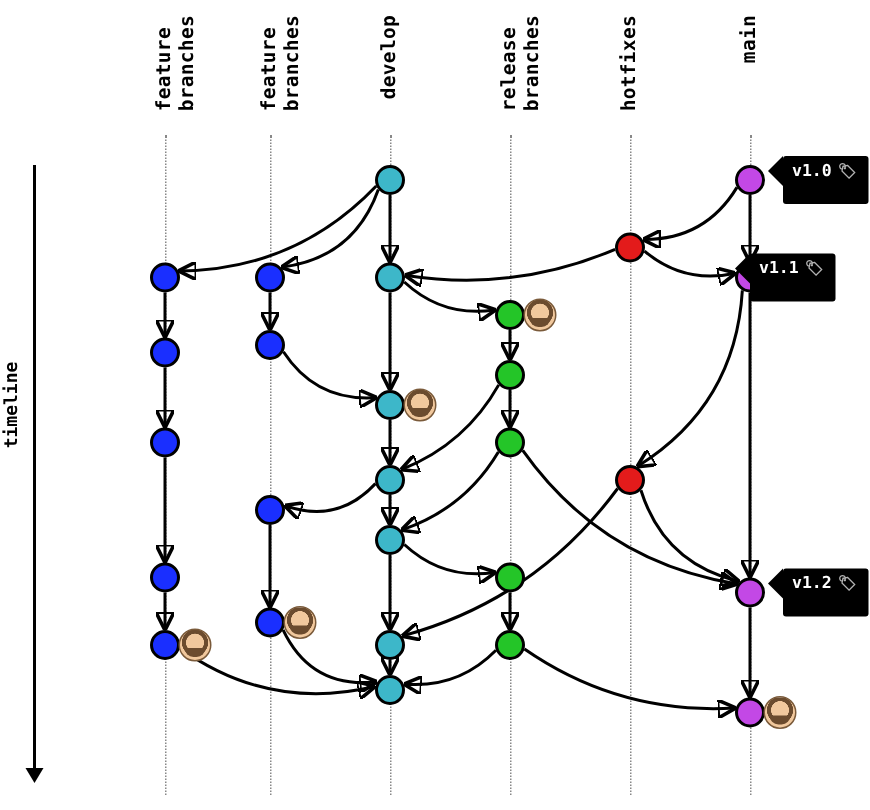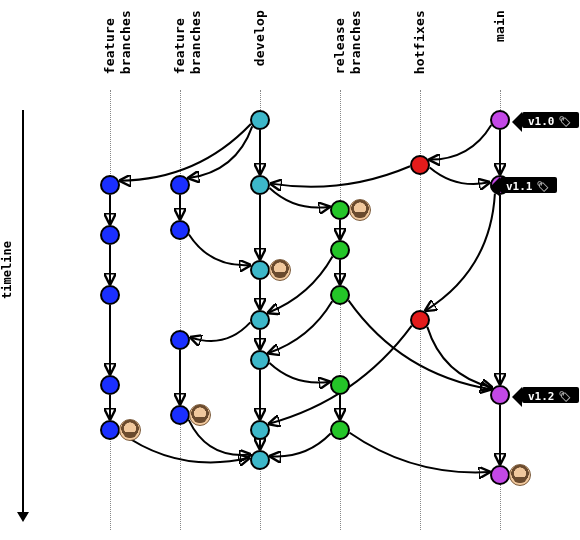--- a/index.html
+++ b/index.html
@@ -8,21 +8,21 @@
     writing-mode:vertical-rl;transform:rotate(180deg);line-height:1.2}
   .lane-head.two{white-space:pre}
   .lane-dots{position:absolute;top:90px;bottom:10px;border-left:1.5px dotted #888}
   .commit{position:absolute;width:16px;height:16px;border-radius:50%;border:2px solid #000;
     transform:translate(-50%,-50%);z-index:3}
   .c-feat{background:#1a2fff}
   .c-dev{background:#3db7c9}
   .c-rel{background:#24c528}
   .c-hot{background:#e31b1b}
   .c-main{background:#c348e6}
-  .tag{position:absolute;height:16px;line-height:20px;padding:0 8px 0 6px;background:#000;color:#fff;
+  .tag{position:absolute;height:32px;line-height:20px;padding:0 8px 0 6px;background:#000;color:#fff;
     font-size:11px;font-weight:700;border-radius:2px;transform:translateY(-50%);z-index:4}
   .tag::before{content:"";position:absolute;left:-10px;top:0;border-style:solid;
     border-width:10px 10px 10px 0;border-color:transparent #000 transparent transparent}
   .tag .ti{display:inline-block;margin-left:4px;opacity:.7;font-size:10px}
   .avatar{position:absolute;width:20px;height:20px;border-radius:50%;
     background:radial-gradient(circle at 50% 42%, #f1c89d 38%, #6b4b2e 40%, #6b4b2e 56%, #f1c89d 58%);
     border:1px solid #7a5a3a;transform:translate(-50%,-50%);z-index:4}
   .avatar::after{content:"";position:absolute;left:3px;right:3px;bottom:2px;height:6px;
     background:#6b4b2e;border-radius:0 0 8px 8px}
   .tl-line{position:absolute;left:22px;top:110px;bottom:28px;width:0;border-left:2px solid #000}

